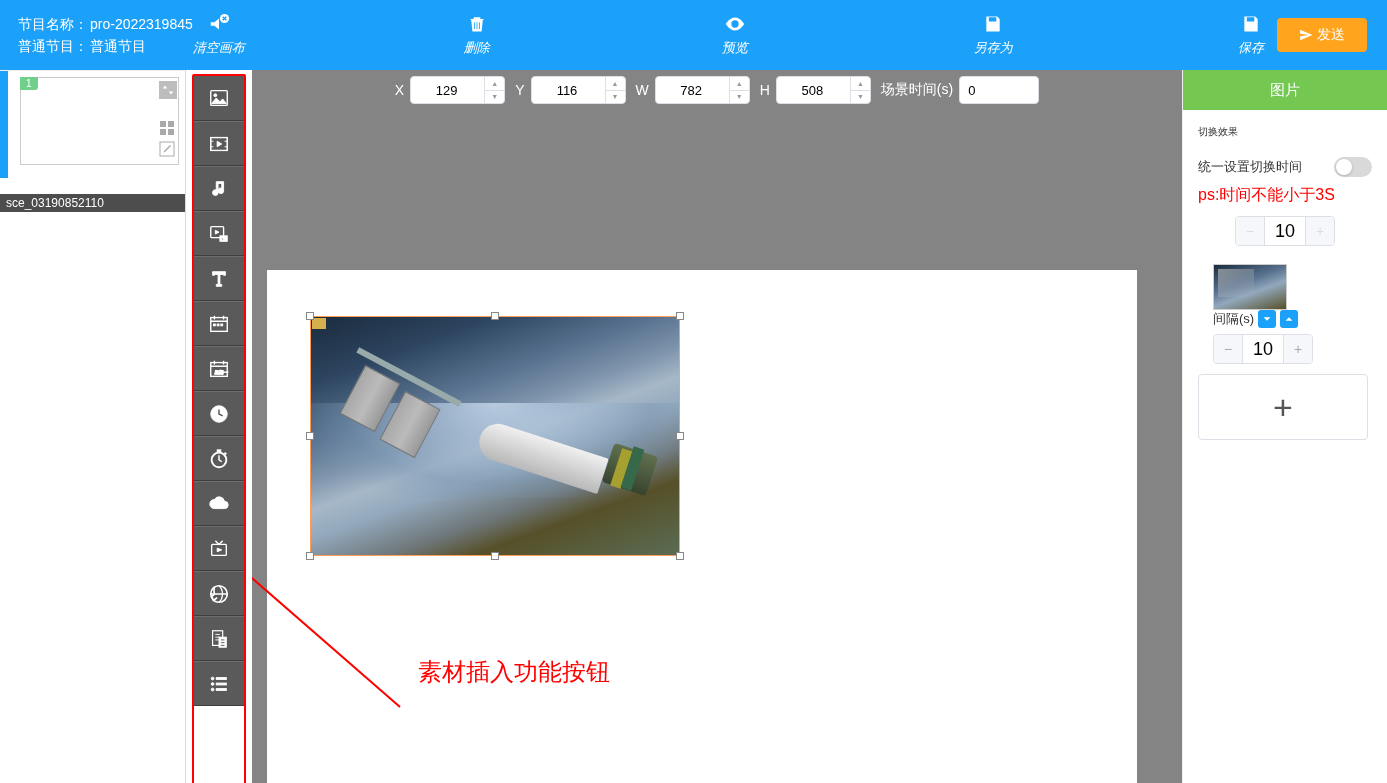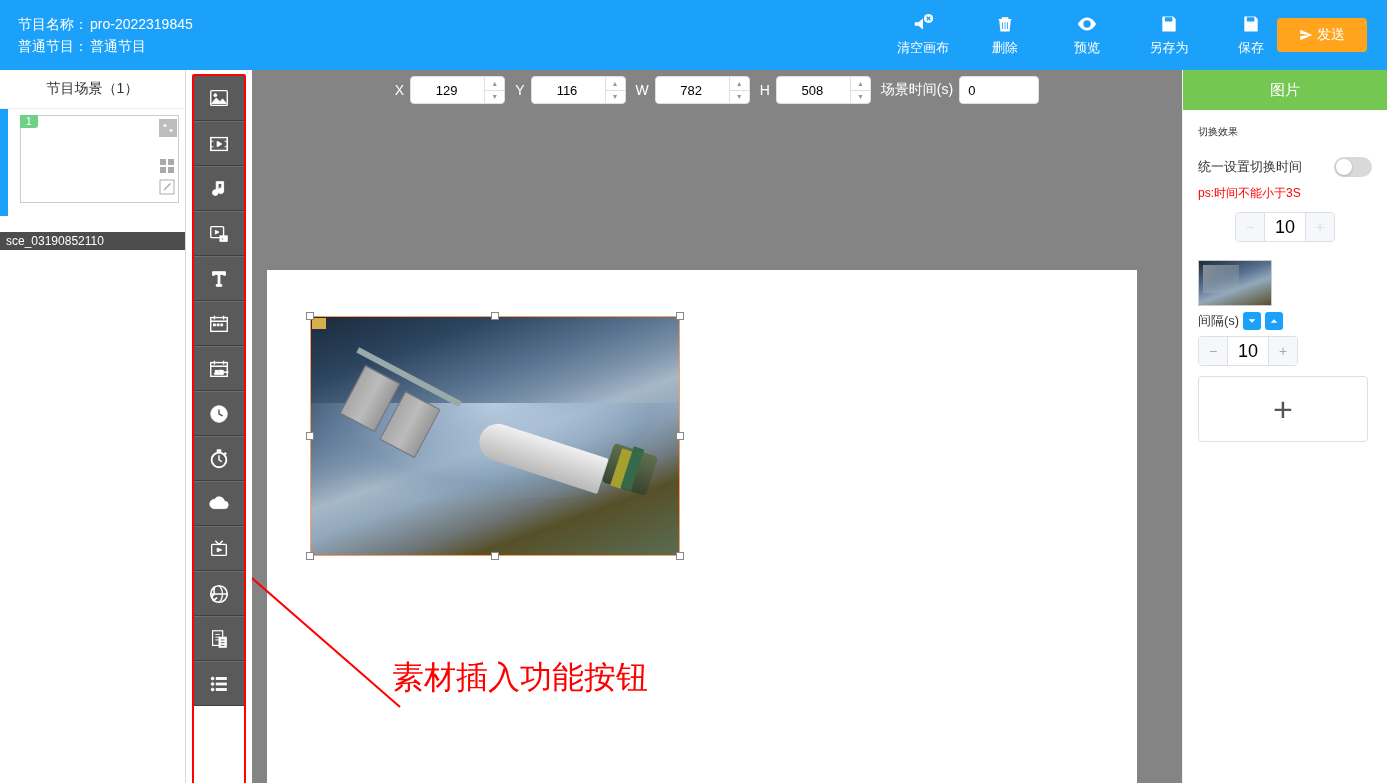--- a/index.html
+++ b/index.html
@@ -3,21 +3,21 @@
 <meta charset="utf-8">
 <style>
 * { box-sizing: border-box; margin: 0; padding: 0; }
 body { font-family: "Microsoft YaHei", Arial, sans-serif; font-size: 13px; color: #333; background: #fff; width: 1387px; height: 783px; overflow: hidden; }
 
 
 .topbar { background: #1ba1f9; height: 70px; display: flex; align-items: center; color: #fff; }
 .topbar-left { padding-left: 18px; font-size: 14px; line-height: 22px; }
 .topbar-left .row { display: flex; gap: 2px; }
 .topbar-left .lbl { font-weight: 500; }
-.topbar-mid { flex: 1; display: flex; justify-content: flex-end; gap: 30px; }
+.topbar-mid { flex: 1; display: flex; justify-content: space-between; gap: 30px; font-style: italic; }
 .topbtn { display: flex; flex-direction: column; align-items: center; justify-content: center; cursor: pointer; gap: 4px; min-width: 52px; }
 .topbtn .icon-wrap { width: 28px; height: 22px; display: flex; align-items: center; justify-content: center; }
 .topbtn svg { fill: #fff; }
 .topbar-right { padding-right: 20px; }
 .btn-send { background: #ffa41c; color: #fff; border: none; border-radius: 4px; padding: 8px 22px; font-size: 14px; cursor: pointer; display: flex; align-items: center; gap: 4px; }
 
 
 .main-wrap { display: flex; height: calc(100% - 55px); }
 
 
@@ -69,41 +69,41 @@
 .ship-body .fuselage{position:absolute; left:10%; top:20%; width:70%; height:35%; background:linear-gradient(180deg,#f0f0f0,#b8b8b8); border-radius:40px 4px 4px 40px; transform:rotate(18deg);}
 .ship-body .engine{position:absolute; right:-6%; top:30%; width:25%; height:38%; background:linear-gradient(180deg,#60704e,#38432e); transform:rotate(18deg); border-radius:4px;}
 .ship-body .stripe{position:absolute; right:8%; top:30%; width:6%; height:36%; background:#a6a030; transform:rotate(18deg);}
 .ship-body .stripe2{position:absolute; right:2%; top:28%; width:6%; height:40%; background:#36684a; transform:rotate(18deg);}
 .tag-corner{position:absolute; left:1px; top:1px; width:14px; height:11px; background:#d5b04c;}
 .handle { width:8px; height:8px; background:#fff; border:1px solid #888; position:absolute; }
 .h-tl{left:-5px; top:-5px;} .h-tm{left:50%; top:-5px; margin-left:-4px;} .h-tr{right:-5px; top:-5px;}
 .h-ml{left:-5px; top:50%; margin-top:-4px;} .h-mr{right:-5px; top:50%; margin-top:-4px;}
 .h-bl{left:-5px; bottom:-5px;} .h-bm{left:50%; bottom:-5px; margin-left:-4px;} .h-br{right:-5px; bottom:-5px;}
 
-.annotation-text { position:absolute; left:140px; top:546px; color:#ff0000; font-size:32px; z-index:3;text-align:center;}
+.annotation-text { position:absolute; left:166px; top:546px; color:#ff0000; font-size:24px; z-index:3;text-align:center;}
 .annotation-line { position:absolute; left:-17px; top:452px; width:210px; height:190px; z-index:3; pointer-events:none;}
 
 
 .right-panel { width: 205px; background: #fff; border-left: 1px solid #eee; display: flex; flex-direction: column; }
 .right-panel-header { background: #74c852; color: #fff; text-align: center; height: 40px; line-height: 40px; font-size: 15px; }
 .right-panel-body { padding: 15px; font-size: 13px; }
 .field-label { margin-bottom: 0; font-size:10px; }
 .sel-box-ui { border: 1px solid #dcdfe6; border-radius: 4px; height: 30px; display: flex; align-items:center; padding:0 10px; justify-content:space-between; color:#666; cursor:pointer;}
 .sel-box-ui svg{fill:#bbb; width:12px; height:12px;}
 .toggle-row { display: flex; align-items:center; justify-content:space-between; margin-top:18px; }
 .toggle { width: 38px; height: 20px; background: #d9d9d9; border-radius: 10px; position: relative; cursor:pointer;}
 .toggle::after { content:""; width:16px; height:16px; background:#fff; border-radius:50%; position:absolute; left:2px; top:2px; box-shadow:0 1px 3px rgba(0,0,0,0.2);}
-.ps-note { color: #ff0000; font-size: 12px; margin-top: 8px; }
+.ps-note { color: #ff0000; font-size: 16px; margin-top: 8px; }
 .stepper-row { margin-top:10px; display:flex; justify-content:center;}
 .num-stepper { display:flex; border:1px solid #dcdfe6; border-radius:4px; overflow:hidden; width:100px;}
 .num-stepper button { width:28px; height:28px; border:none; background:#f5f7fa; color:#aaa; cursor:pointer; font-size:14px;}
 .num-stepper input { flex:1; width:40px; border:none; text-align:center; font-size:18px; border-left:1px solid #dcdfe6; border-right:1px solid #dcdfe6;}
 .num-stepper button:disabled{color:#ddd;}
 
-.thumb-row { display:flex; gap:6px; margin-top:18px; align-items:flex-start; flex-wrap:wrap;}
+.thumb-row { display:flex; margin-top:18px; align-items:flex-start; flex-wrap:wrap;margin-left:15px;}
 .img-thumb { width: 74px; height: 46px; background: linear-gradient(160deg,#1a2b3d,#5a7390 40%,#92a8bc 60%, #565028); border:1px solid #ccc; position:relative;}
 .img-thumb::after{content:""; position:absolute; left:6%; top:8%; width:50%; height:65%; background: linear-gradient(145deg, rgba(200,200,200,0.6), transparent);}
 .thumb-controls { flex:1; }
 .thumb-label-row{display:flex; align-items:center; gap:4px;}
 .arrow-btn { width:18px; height:18px; background:#1ba1f9; border-radius:3px; display:flex; align-items:center; justify-content:center; cursor:pointer;}
 .arrow-btn svg{fill:#fff; width:10px; height:10px;}
 .add-box { width:170px; height:66px; border:1px solid #dcdfe6; border-radius:4px; display:flex; align-items:center; justify-content:center; font-size:34px; color:#555; margin-top:10px; cursor:pointer; font-weight:300;}
 </style>
 </head>
 <body>
@@ -171,21 +171,20 @@
           <path fill="#fff" d="M2 21l21-9L2 3v7l15 2-15 2v7z"></path>
         </svg>
       <span>发送</span>
     </button>
   </div>
 </div>
 
 <div class="main-wrap">
 
   <div class="scene-panel">
-    <div class="scene-header">节目场景（1）</div>
     <div class="scene-item">
       <div class="bluebar"></div>
       <div class="thumb"></div>
       <span class="num-badge">1</span>
       <span class="sort-icon">
           <svg viewBox="0 0 16 16" width="12" height="12">
             <path d="M4 2l3 4H1l3-4zm8 12l-3-4h6l-3 4z"></path>
           </svg>
         </span>
       <span class="grid-icon"><svg viewBox="0 0 16 16" width="16" height="16">

